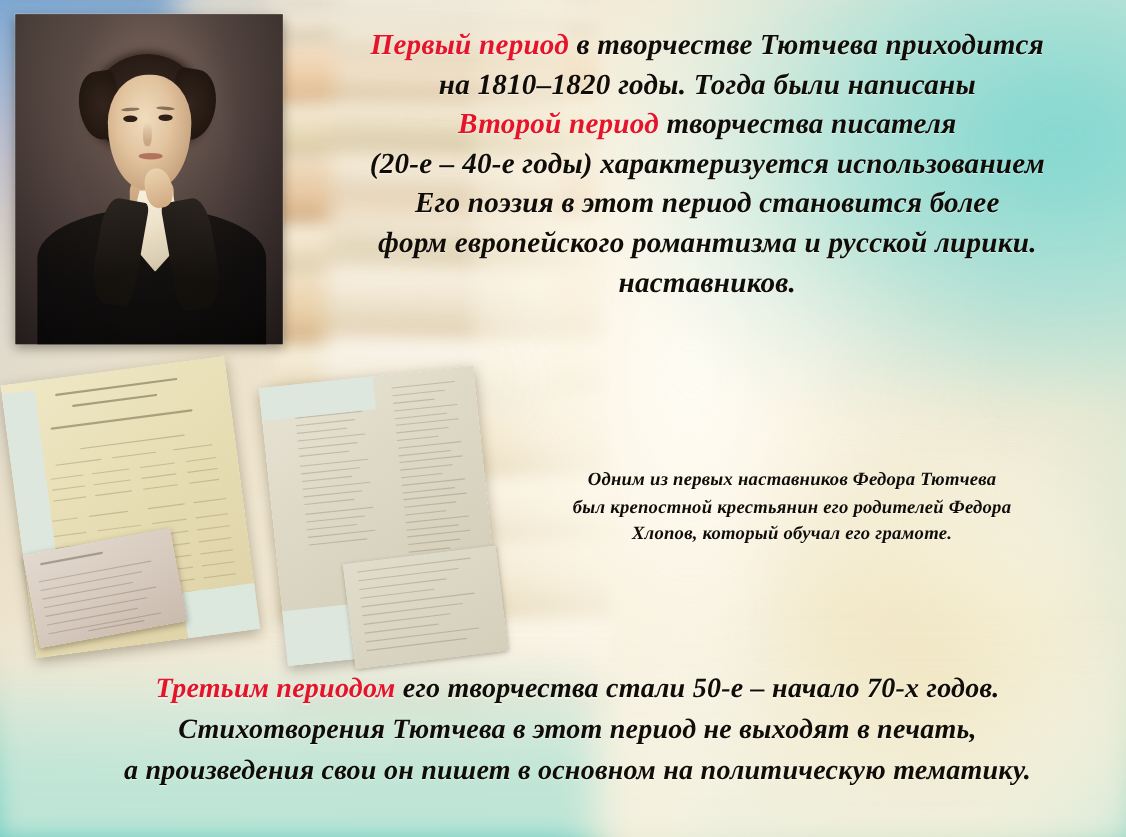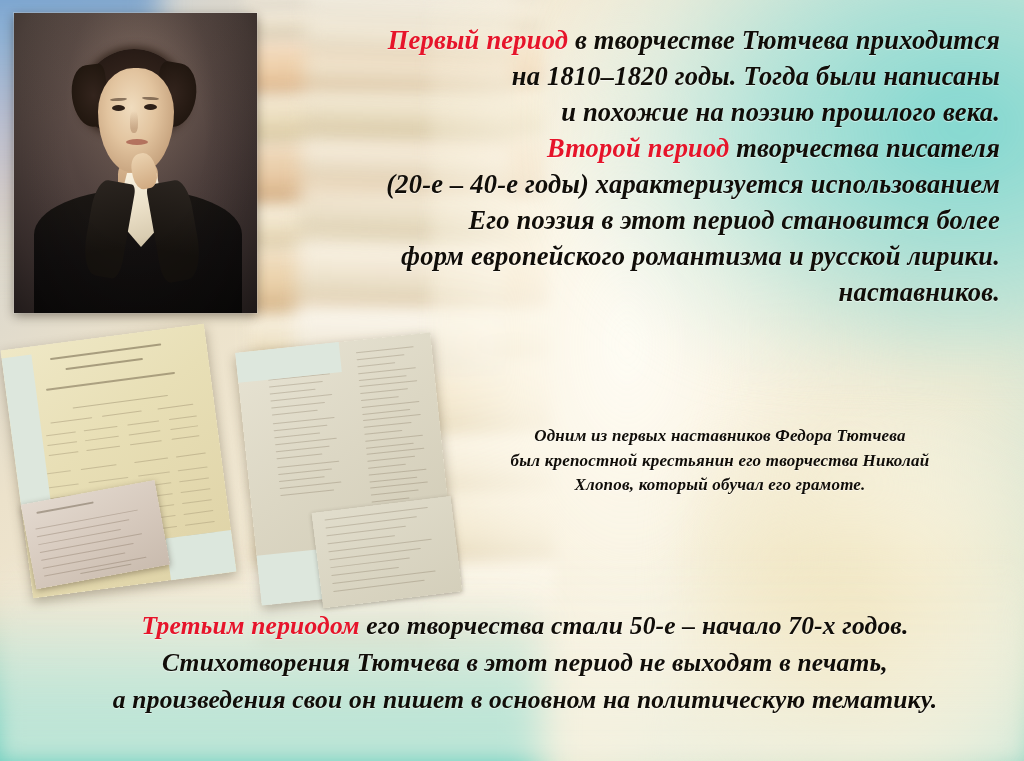--- a/index.html
+++ b/index.html
@@ -244,21 +244,21 @@
     line-height:1.36;
     letter-spacing:.2px;
     text-shadow:0 1px 1px rgba(255,255,255,.55);
   }
   .accent{color:#e6142a;}
 
   #main-text{
     left:286px;top:22px;width:714px;
     font-size:26.5px;
   }
-  #main-text .ln{white-space:nowrap;text-align:right;}
+  #main-text .ln{white-space:nowrap;}
 
   #tutor-text{
     left:430px;top:424px;width:580px;
     font-size:17px;
     line-height:1.45;
   }
 
   #third-text{
     left:60px;top:608px;width:930px;
     font-size:25.5px;
@@ -459,31 +459,30 @@
         <div class="ms-line thin" style="left: 12px; top: 56px; width: 80px; opacity: 0.5;"></div>
         <div class="ms-line thin" style="left: 12px; top: 64px; width: 68px; opacity: 0.5;"></div>
         <div class="ms-line thin" style="left: 12px; top: 72px; width: 104px; opacity: 0.5;"></div>
         <div class="ms-line thin" style="left: 12px; top: 80px; width: 92px; opacity: 0.5;"></div>
       </div>
   </div>
 
   <div class="txt" id="main-text">
       <div class="ln"><span class="accent">Первый период</span> в творчестве Тютчева приходится</div>
       <div class="ln">на 1810–1820 годы. Тогда были написаны</div>
-      <div class="ln">и похожие на поэзию прошлого века.</div>
       <div class="ln"><span class="accent">Второй период</span> творчества писателя</div>
       <div class="ln">(20-е – 40-е годы) характеризуется использованием</div>
       <div class="ln">Его поэзия в этот период становится более</div>
       <div class="ln">форм европейского романтизма и русской лирики.</div>
       <div class="ln">наставников.</div>
     </div>
 
   <div class="txt" id="tutor-text">
       <div class="ln">Одним из первых наставников Федора Тютчева</div>
-      <div class="ln">был крепостной крестьянин его творчества Николай</div>
+      <div class="ln">был крепостной крестьянин его родителей Федора</div>
       <div class="ln">Хлопов, который обучал его грамоте.</div>
     </div>
 
   <div class="txt" id="third-text">
       <div class="ln"><span class="accent">Третьим периодом</span> его творчества стали 50-е – начало 70-х годов.</div>
       <div class="ln">Стихотворения Тютчева в этот период не выходят в печать,</div>
       <div class="ln">а произведения свои он пишет в основном на политическую тематику.</div>
     </div>
 
 </div>

